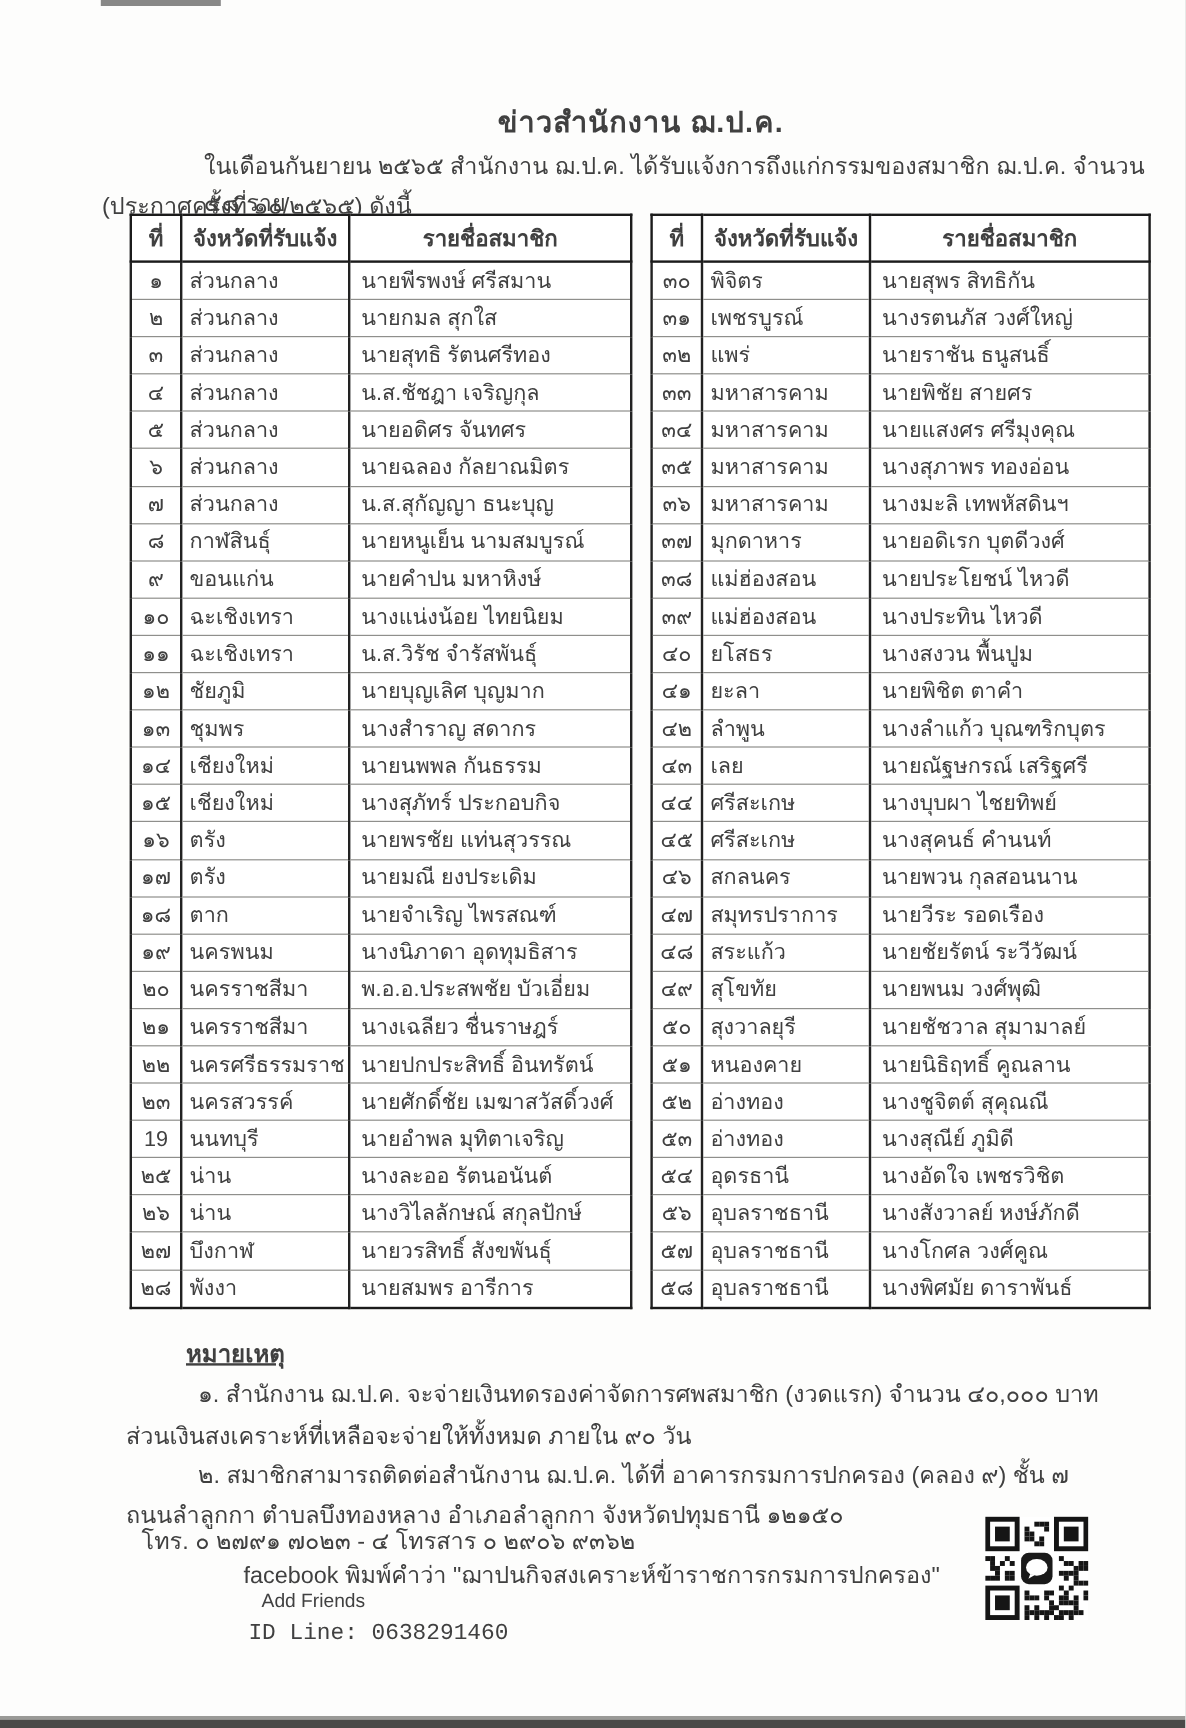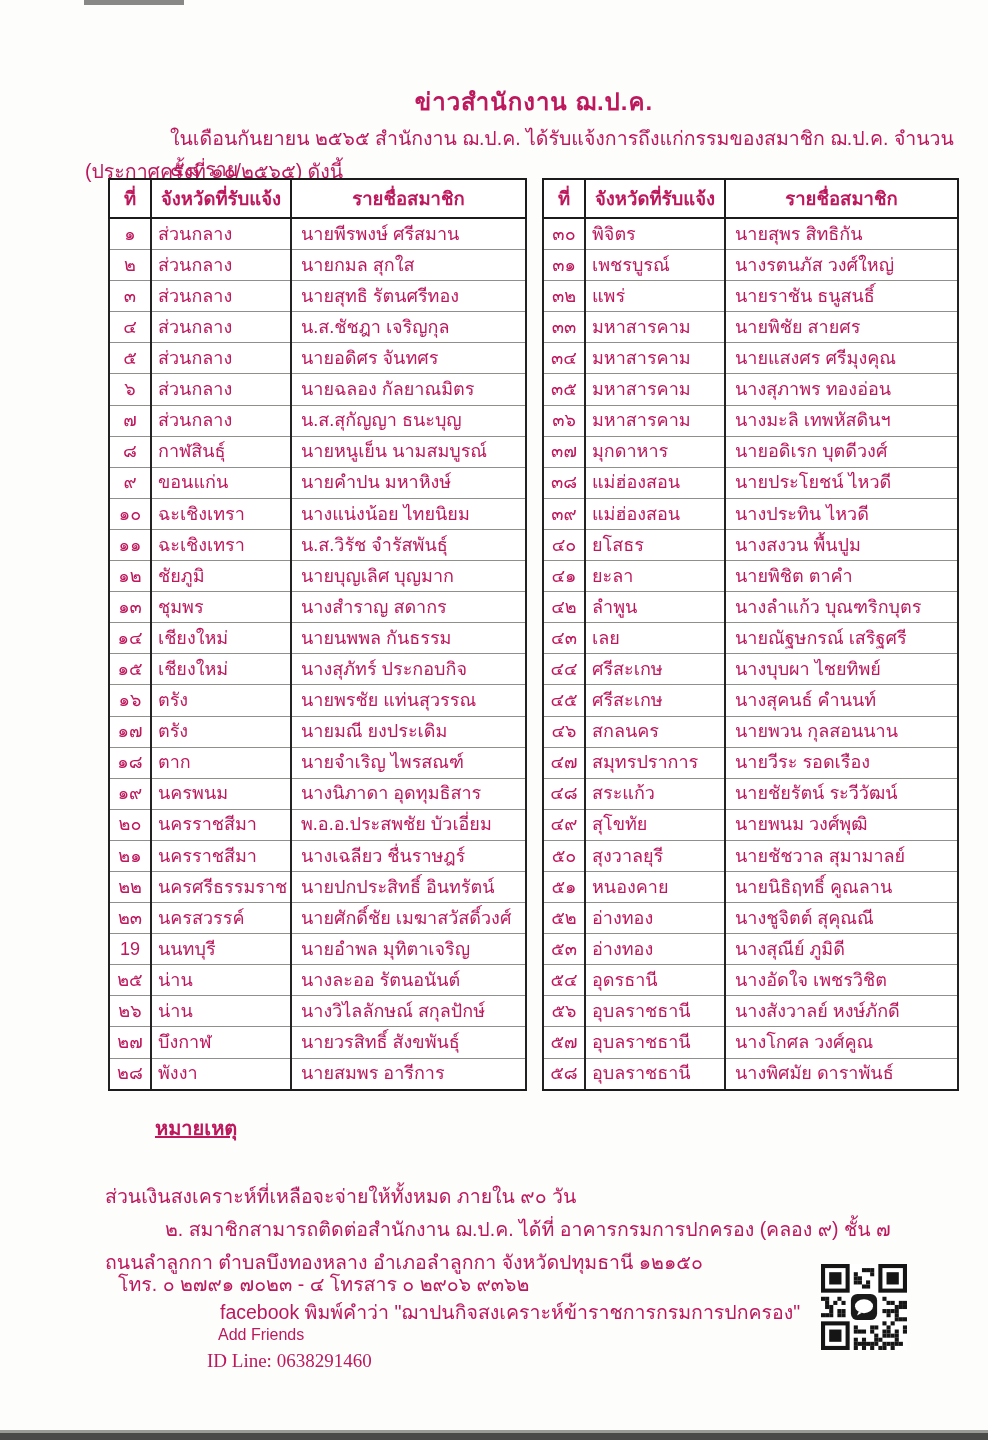--- a/index.html
+++ b/index.html
@@ -3,21 +3,21 @@
 <meta charset="utf-8">
 <style>
   html,body{margin:0;padding:0;background:#d8d8d6;}
   .page{
     position:relative;
     width:988px;height:1440px;
     margin:0 auto;
     background:#fdfdfc;
     overflow:hidden;
     font-family:"Liberation Sans","DejaVu Sans",sans-serif;
-    color:#be185d;
+    color:#404040;
   }
   
   .corner-mark{position:absolute;left:84px;top:0;width:100px;height:5px;background:#555;opacity:.7;}
   .bottom-bar{position:absolute;left:0;bottom:0;width:100%;height:7px;background:#4a4a48;}
   .bottom-bar2{position:absolute;left:0;bottom:7px;width:100%;height:3px;background:#9a9a97;}
 
   .doc-title{
     position:absolute;left:80px;top:82px;width:908px;
     text-align:center;font-size:24px;font-weight:bold;letter-spacing:1px;
   }
@@ -48,23 +48,23 @@
   table.roster{border:2.5px solid #1b1b1b;}
   table.roster tr:last-child td{border-bottom:2.5px solid #1b1b1b;}
 
   .note{position:absolute;font-size:19.5px;white-space:nowrap;}
   .notes-heading{left:155px;top:1112px;font-weight:bold;text-decoration:underline;font-size:20px;}
   .note-1{left:165px;top:1146px;}
   .note-1b{left:105px;top:1181px;}
   .note-2{left:165px;top:1214px;}
   .note-2b{left:105px;top:1247px;}
   .note-phone{left:118px;top:1269px;}
-  .note-facebook{left:220px;top:1297px;}
+  .note-facebook{left:203px;top:1297px;}
   .note-addfriends{left:218px;top:1326px;font-size:16px;}
-  .note-idline{left:207px;top:1350px;font-family:Liberation Serif, serif;font-size:19px;}
+  .note-idline{left:207px;top:1350px;font-family:Liberation Mono, monospace;font-size:19px;}
 
   .qr{position:absolute;left:821px;top:1256px;width:86px;height:102px;}
 </style>
 </head>
 <body>
 
 <div class="page">
 
   <div class="corner-mark"></div>
 
@@ -381,20 +381,21 @@
         </tr>
         <tr>
           <td>๕๘</td>
           <td>อุบลราชธานี</td>
           <td>นางพิศมัย ดาราพันธ์</td>
         </tr>
       </tbody>
   </table>
 
   <div class="note notes-heading">หมายเหตุ</div>
+  <div class="note note-1">๑.  สำนักงาน ฌ.ป.ค. จะจ่ายเงินทดรองค่าจัดการศพสมาชิก (งวดแรก) จำนวน ๔๐,๐๐๐ บาท</div>
   <div class="note note-1b">ส่วนเงินสงเคราะห์ที่เหลือจะจ่ายให้ทั้งหมด ภายใน ๙๐ วัน</div>
   <div class="note note-2">๒.  สมาชิกสามารถติดต่อสำนักงาน ฌ.ป.ค. ได้ที่ อาคารกรมการปกครอง (คลอง ๙) ชั้น ๗</div>
   <div class="note note-2b">ถนนลำลูกกา ตำบลบึงทองหลาง อำเภอลำลูกกา จังหวัดปทุมธานี ๑๒๑๕๐</div>
   <div class="note note-phone">โทร. ๐ ๒๗๙๑ ๗๐๒๓ - ๔  โทรสาร ๐ ๒๙๐๖ ๙๓๖๒</div>
   <div class="note note-facebook">facebook พิมพ์คำว่า "ฌาปนกิจสงเคราะห์ข้าราชการกรมการปกครอง"</div>
   <div class="note note-addfriends">Add Friends</div>
   <div class="note note-idline">ID Line: 0638291460</div>
 
   <svg class="qr" viewBox="0 0 105 105" xmlns="http://www.w3.org/2000/svg">
     <rect x="0" y="0" width="105" height="105" fill="#ffffff"></rect>

